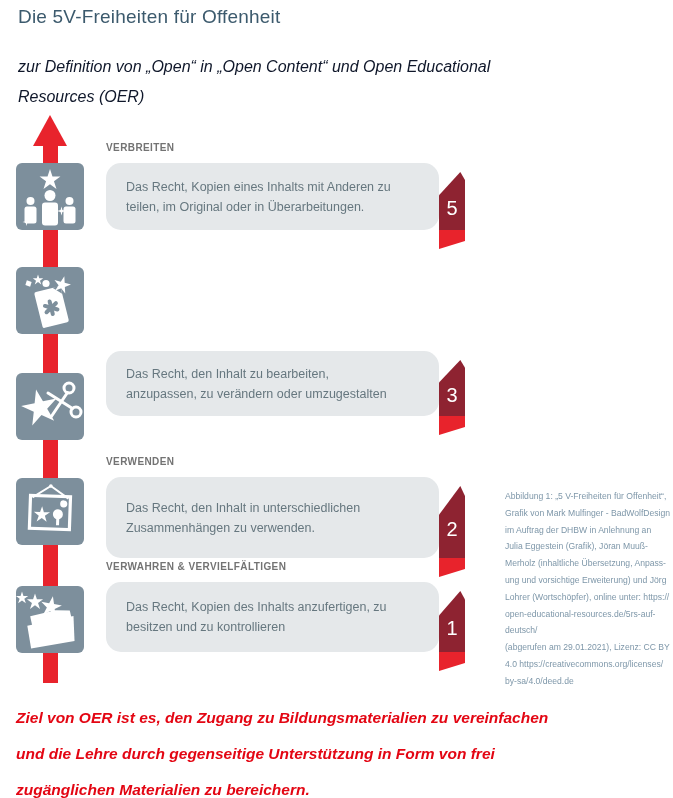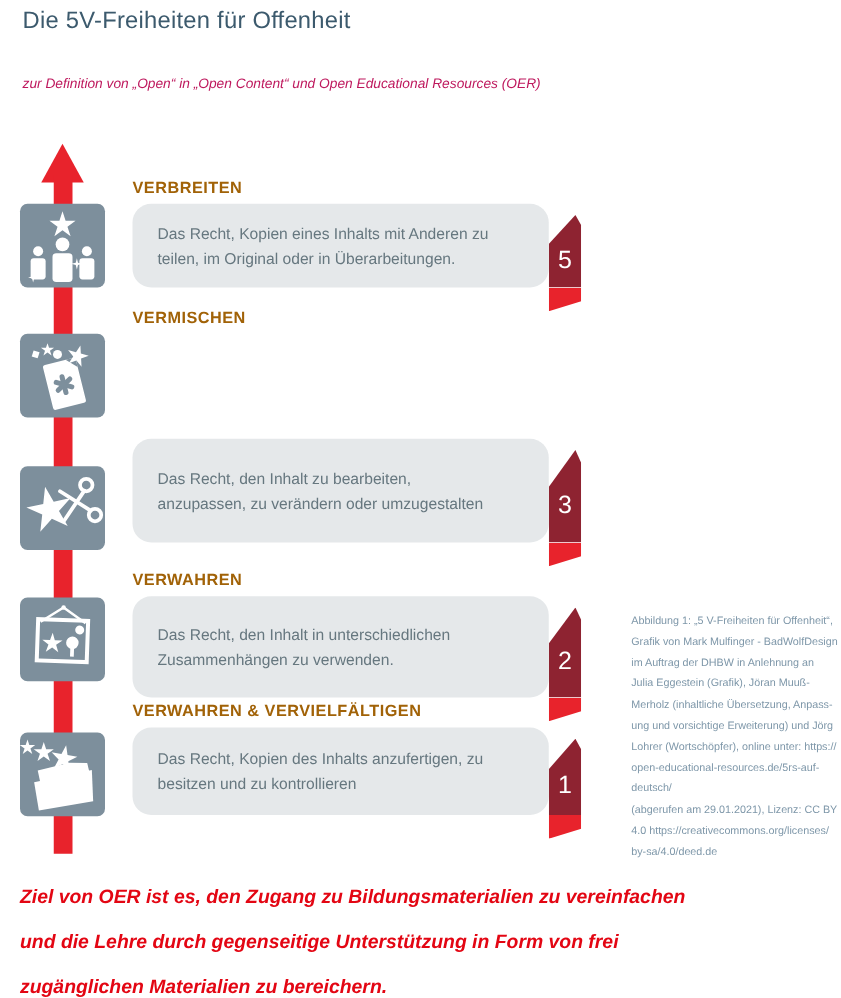--- a/index.html
+++ b/index.html
@@ -8,42 +8,42 @@
     background:#ffffff;
     font-family:"Liberation Sans", sans-serif;
   }
   
   .title{
     position:absolute;left:18px;top:6px;
     font-size:19px;font-weight:normal;color:#3c5a6d;letter-spacing:.2px;
   }
   .subtitle{
     position:absolute;left:18px;top:52px;width:505px;
-    font-size:11px;font-style:italic;color:#be185d;line-height:30px;
+    font-size:16px;font-style:italic;color:#0f172a;line-height:30px;
   }
   
   .arrow-shaft{
     position:absolute;left:43px;top:140px;width:15px;height:543px;
     background:#e8232c;z-index:1;
   }
   .arrow-head{
     position:absolute;left:33px;top:115px;width:0;height:0;z-index:1;
     border-left:17px solid transparent;border-right:17px solid transparent;
     border-bottom:31px solid #e8232c;
   }
   
   .icon-tile{
     position:absolute;left:16px;width:68px;height:67px;
     background:#7d8f9c;border-radius:6px;z-index:2;
   }
   .icon-tile svg{display:block;width:68px;height:67px;}
   
   .section{position:absolute;left:106px;width:333px;z-index:3;}
   .section-heading{
-    font-size:13px;font-weight:bold;color:#a16207;letter-spacing:.4px;
+    font-size:10px;font-weight:bold;color:#737373;letter-spacing:.4px;
     height:15px;margin-bottom:6px;
   }
   .section-box{
     position:relative;background:#e5e8ea;border-radius:15px;
     display:flex;align-items:center;
   }
   .section-text{
     margin:0;padding:4px 45px 4px 20px;
     font-size:12.5px;line-height:20px;color:#66777f;
   }
@@ -162,35 +162,34 @@
   <div class="section-box" style="height:67px">
     <p class="section-text">Das Recht, Kopien eines Inhalts mit Anderen zu teilen, im Original oder in Überarbeitungen.</p>
     <div class="badge">
       <div class="badge-body">5</div>
       <div class="badge-tail"></div>
     </div>
   </div>
 </div>
 
 <div class="section" style="top:246px">
-  <div class="section-heading">VERMISCHEN</div>
 </div>
 
 <div class="section" style="top:351px">
-  <div class="section-box" style="height:83px">
+  <div class="section-box" style="height:65px">
     <p class="section-text">Das Recht, den Inhalt zu bearbeiten, anzupassen, zu verändern oder umzugestalten</p>
     <div class="badge">
       <div class="badge-body">3</div>
       <div class="badge-tail"></div>
     </div>
   </div>
 </div>
 
 <div class="section" style="top:456px">
-  <div class="section-heading">VERWAHREN</div>
+  <div class="section-heading">VERWENDEN</div>
   <div class="section-box" style="height:81px">
     <p class="section-text">Das Recht, den Inhalt in unterschiedlichen Zusammenhängen zu verwenden.</p>
     <div class="badge">
       <div class="badge-body">2</div>
       <div class="badge-tail"></div>
     </div>
   </div>
 </div>
 
 <div class="section" style="top:561px">

